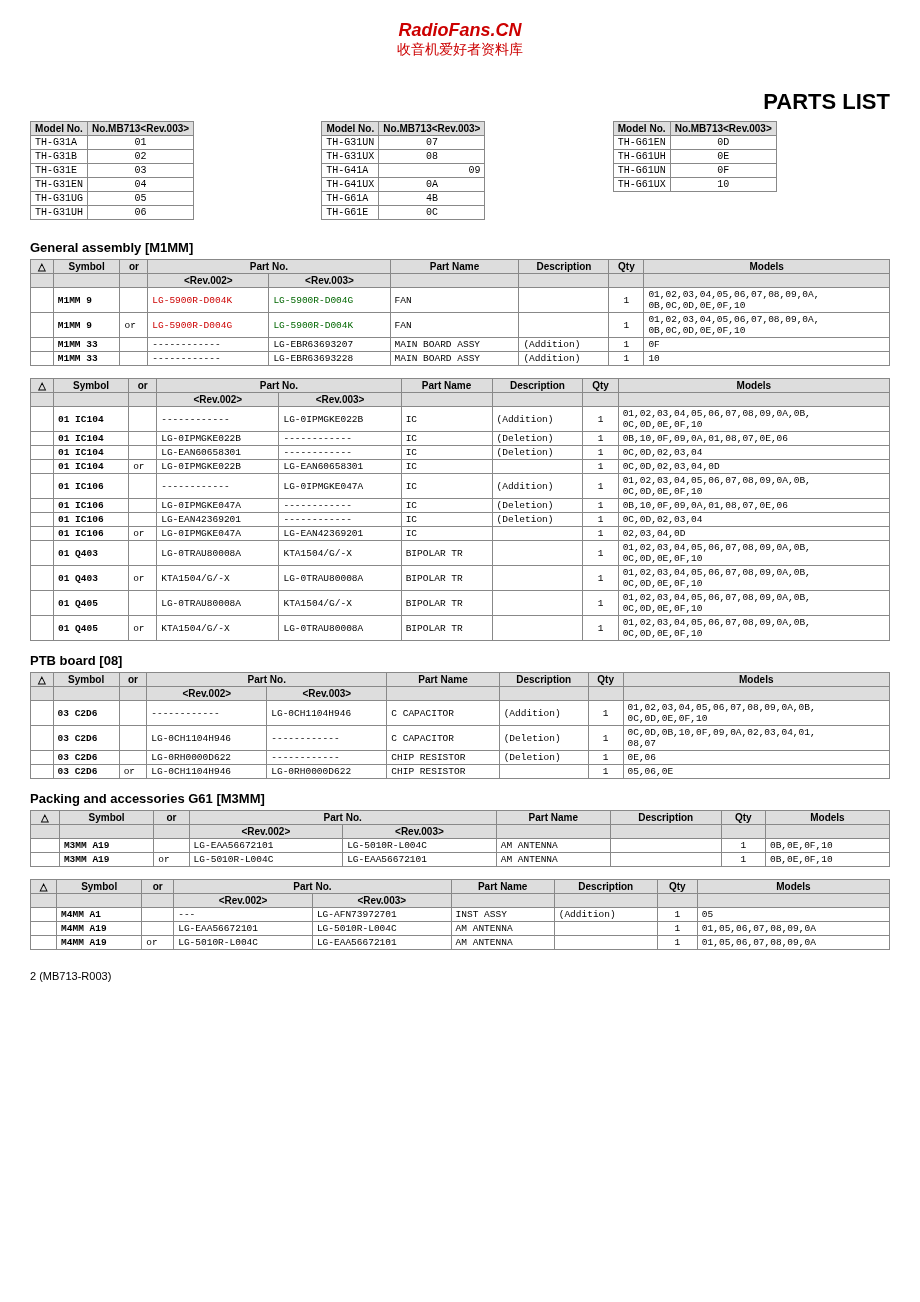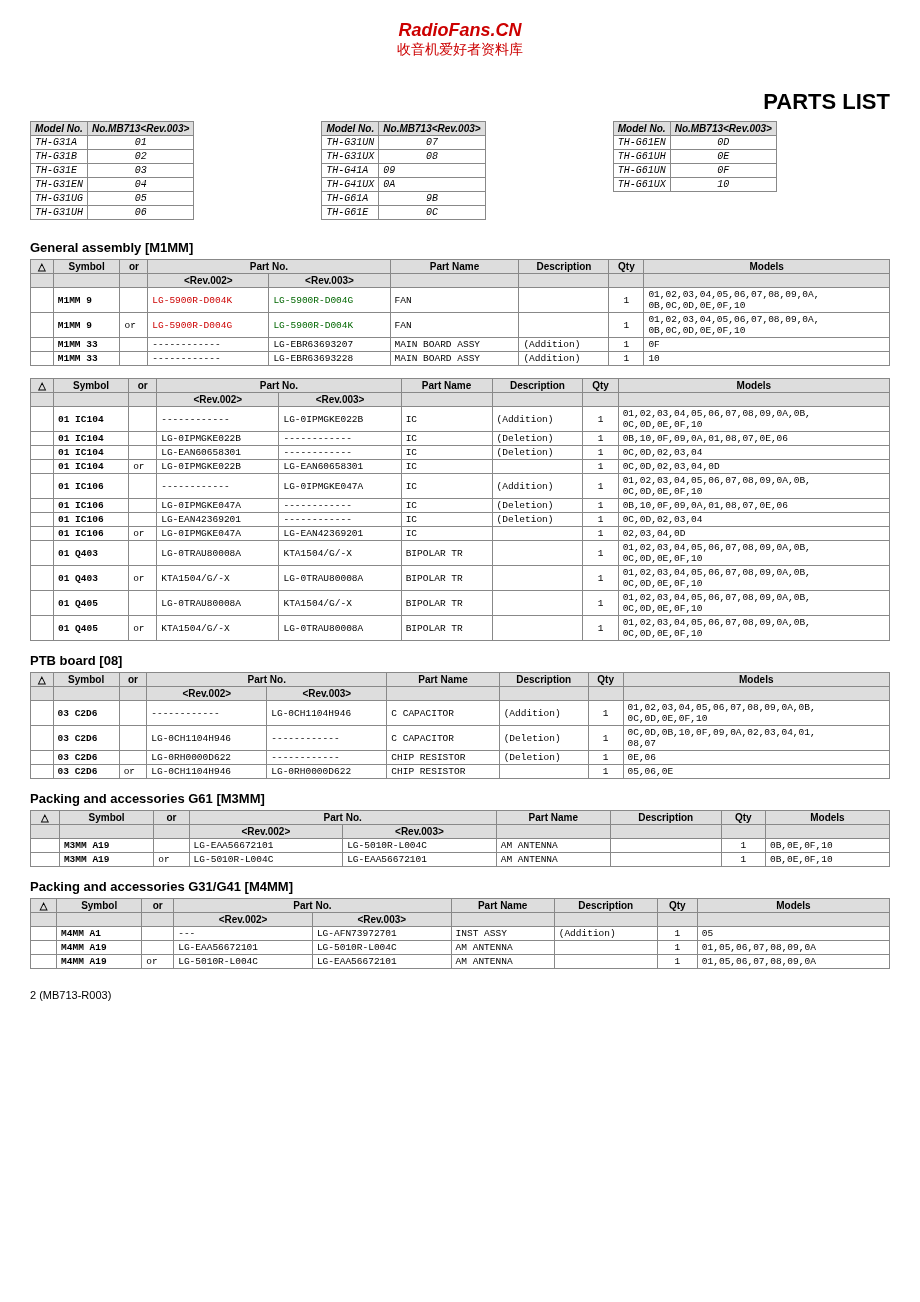--- a/index.html
+++ b/index.html
@@ -50,21 +50,20 @@
     }
     th {
       background: #ddd;
       font-weight: bold;
       text-align: center;
     }
     .model-tables {
       display: flex;
       gap: 14px;
       margin-bottom: 10px;
-      font-style: italic;
     }
     .model-table-wrap { flex: 1; }
     .parts-table { width: 100%; }
     .parts-table td { font-family: 'Courier New', monospace; font-size: 9.5px; }
     .parts-table th { font-size: 10px; }
     .footer { margin-top: 20px; font-size: 11px; }
     .section-wrap { margin-bottom: 12px; }
   </style>
 </head>
 <body>
@@ -126,29 +125,29 @@
             <tr>
               <td style="font-family:'Courier New',monospace">TH-G31UN</td>
               <td style="text-align:center;font-family:'Courier New',monospace">07</td>
             </tr>
             <tr>
               <td style="font-family:'Courier New',monospace">TH-G31UX</td>
               <td style="text-align:center;font-family:'Courier New',monospace">08</td>
             </tr>
             <tr>
               <td style="font-family:'Courier New',monospace">TH-G41A</td>
-              <td style="text-align:left;font-family:'Courier New',monospace">09</td>
+              <td style="text-align:right;font-family:'Courier New',monospace">09</td>
             </tr>
             <tr>
               <td style="font-family:'Courier New',monospace">TH-G41UX</td>
-              <td style="text-align:left;font-family:'Courier New',monospace">0A</td>
+              <td style="text-align:center;font-family:'Courier New',monospace">0A</td>
             </tr>
             <tr>
               <td style="font-family:'Courier New',monospace">TH-G61A</td>
-              <td style="text-align:center;font-family:'Courier New',monospace">9B</td>
+              <td style="text-align:center;font-family:'Courier New',monospace">4B</td>
             </tr>
             <tr>
               <td style="font-family:'Courier New',monospace">TH-G61E</td>
               <td style="text-align:center;font-family:'Courier New',monospace">0C</td>
             </tr>
           </tbody>
       </table>
     </div>
     <div class="model-table-wrap">
       <table>
@@ -540,21 +539,20 @@
       <td style="font-family:'Courier New',monospace">AM ANTENNA</td>
       <td style="font-family:'Courier New',monospace"></td>
       <td style="font-family:'Courier New',monospace;text-align:center">1</td>
       <td style="font-family:'Courier New',monospace;white-space:nowrap">0B,0E,0F,10</td>
     </tr>
       </tbody>
   </table>
 </div>
 
 <div class="section-wrap">
-  <h2 class="section-title">Packing and accessories G31/G41 [M4MM]</h2>
   <table class="parts-table">
     <thead>
       <tr>
         <th>△</th>
         <th colspan="2">Symbol</th>
         <th>or</th>
         <th colspan="2">Part No.</th>
         <th>Part Name</th>
         <th>Description</th>
         <th>Qty</th>

